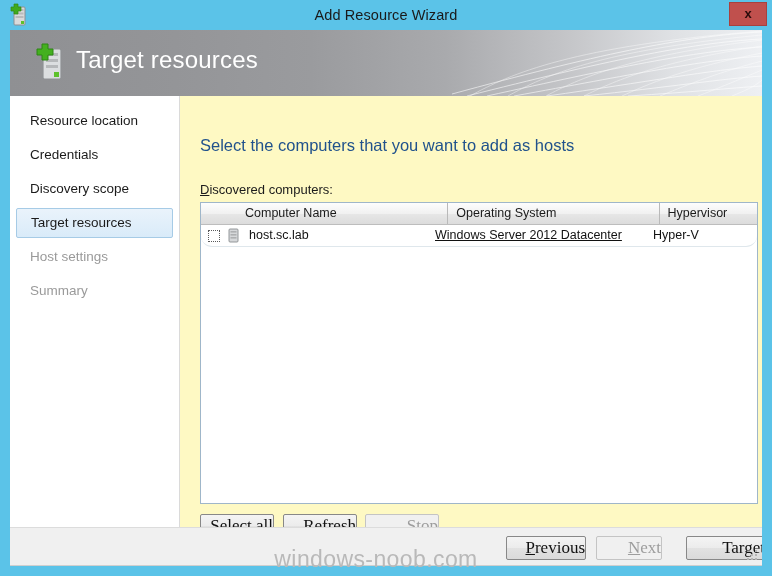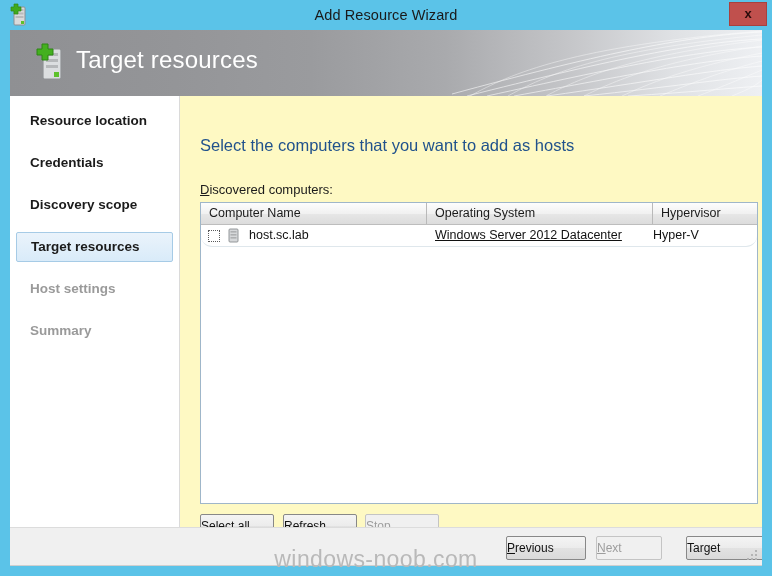--- a/index.html
+++ b/index.html
@@ -109,30 +109,29 @@
     position: absolute;
     left: 0; top: 66px;
     width: 170px;
     height: 431px;
     background: #ffffff;
     border-right: 1px solid #dadada;
     box-sizing: border-box;
   }
   .nav-item {
     position: relative;
-    margin: 12px 6px;
+    margin: 4px 6px;
     height: 30px;
     line-height: 30px;
     padding-left: 14px;
     font-size: 13.5px;
     color: #1b1b1b;
     box-sizing: border-box;
     cursor: pointer;
     white-space: nowrap;
-    font-weight: bold;
   }
   .nav-item.first { margin-top: 10px; }
   .nav-item.disabled { color: #9a9a9a; cursor: default; }
   .nav-item.selected {
     background: linear-gradient(to bottom, #eaf3fb 0%, #d9ebf9 100%);
     border: 1px solid #a6cbe6;
     border-radius: 2px;
     line-height: 28px;
   }
 
@@ -182,21 +181,21 @@
     font-size: 12.5px;
     color: #1b1b1b;
     line-height: 21px;
     padding-left: 8px;
     border-right: 1px solid #b9b9b9;
     box-sizing: border-box;
     overflow: hidden;
     white-space: nowrap;
     cursor: pointer;
   }
-  .col-name { width: 226px; }
+  .col-name { width: 226px; margin-left: 36px; }
   .col-os   { width: 226px; }
   .col-hv   { width: 104px; border-right: none; }
 
   .lv-row {
     display: flex;
     align-items: flex-end;
     height: 22px;
     border-bottom: 1px solid #dfe7ec;
     box-sizing: border-box;
     cursor: default;
@@ -227,28 +226,28 @@
   .row-icon {
     width: 13px; height: 15px;
     margin-left: 7px;
     flex: 0 0 auto;
   }
   .cell-name-text { margin-left: 9px; }
   .cell-os { width: 226px; padding-left: 8px; text-decoration: underline; }
 
   
   .btn {
-    font-family: Liberation Sans, sans-serif;
-    font-size: 12px;
+    font-family: Liberation Serif, serif;
+    font-size: 17px;
     color: #111111;
     background: linear-gradient(to bottom, #f4f4f4 0%, #ececec 48%, #e2e2e2 50%, #dadada 100%);
     border: 1px solid #888888;
     border-radius: 2px;
     box-sizing: border-box;
-    text-align: left;
+    text-align: right;
     cursor: pointer;
     padding: 0;
   }
   .btn.disabled {
     color: #9d9d9d;
     background: #f0f0f0;
     border-color: #c4c4c4;
     cursor: default;
   }
   .btn-select-all { position: absolute; left: 20px;  top: 418px; width: 74px; height: 24px; }

